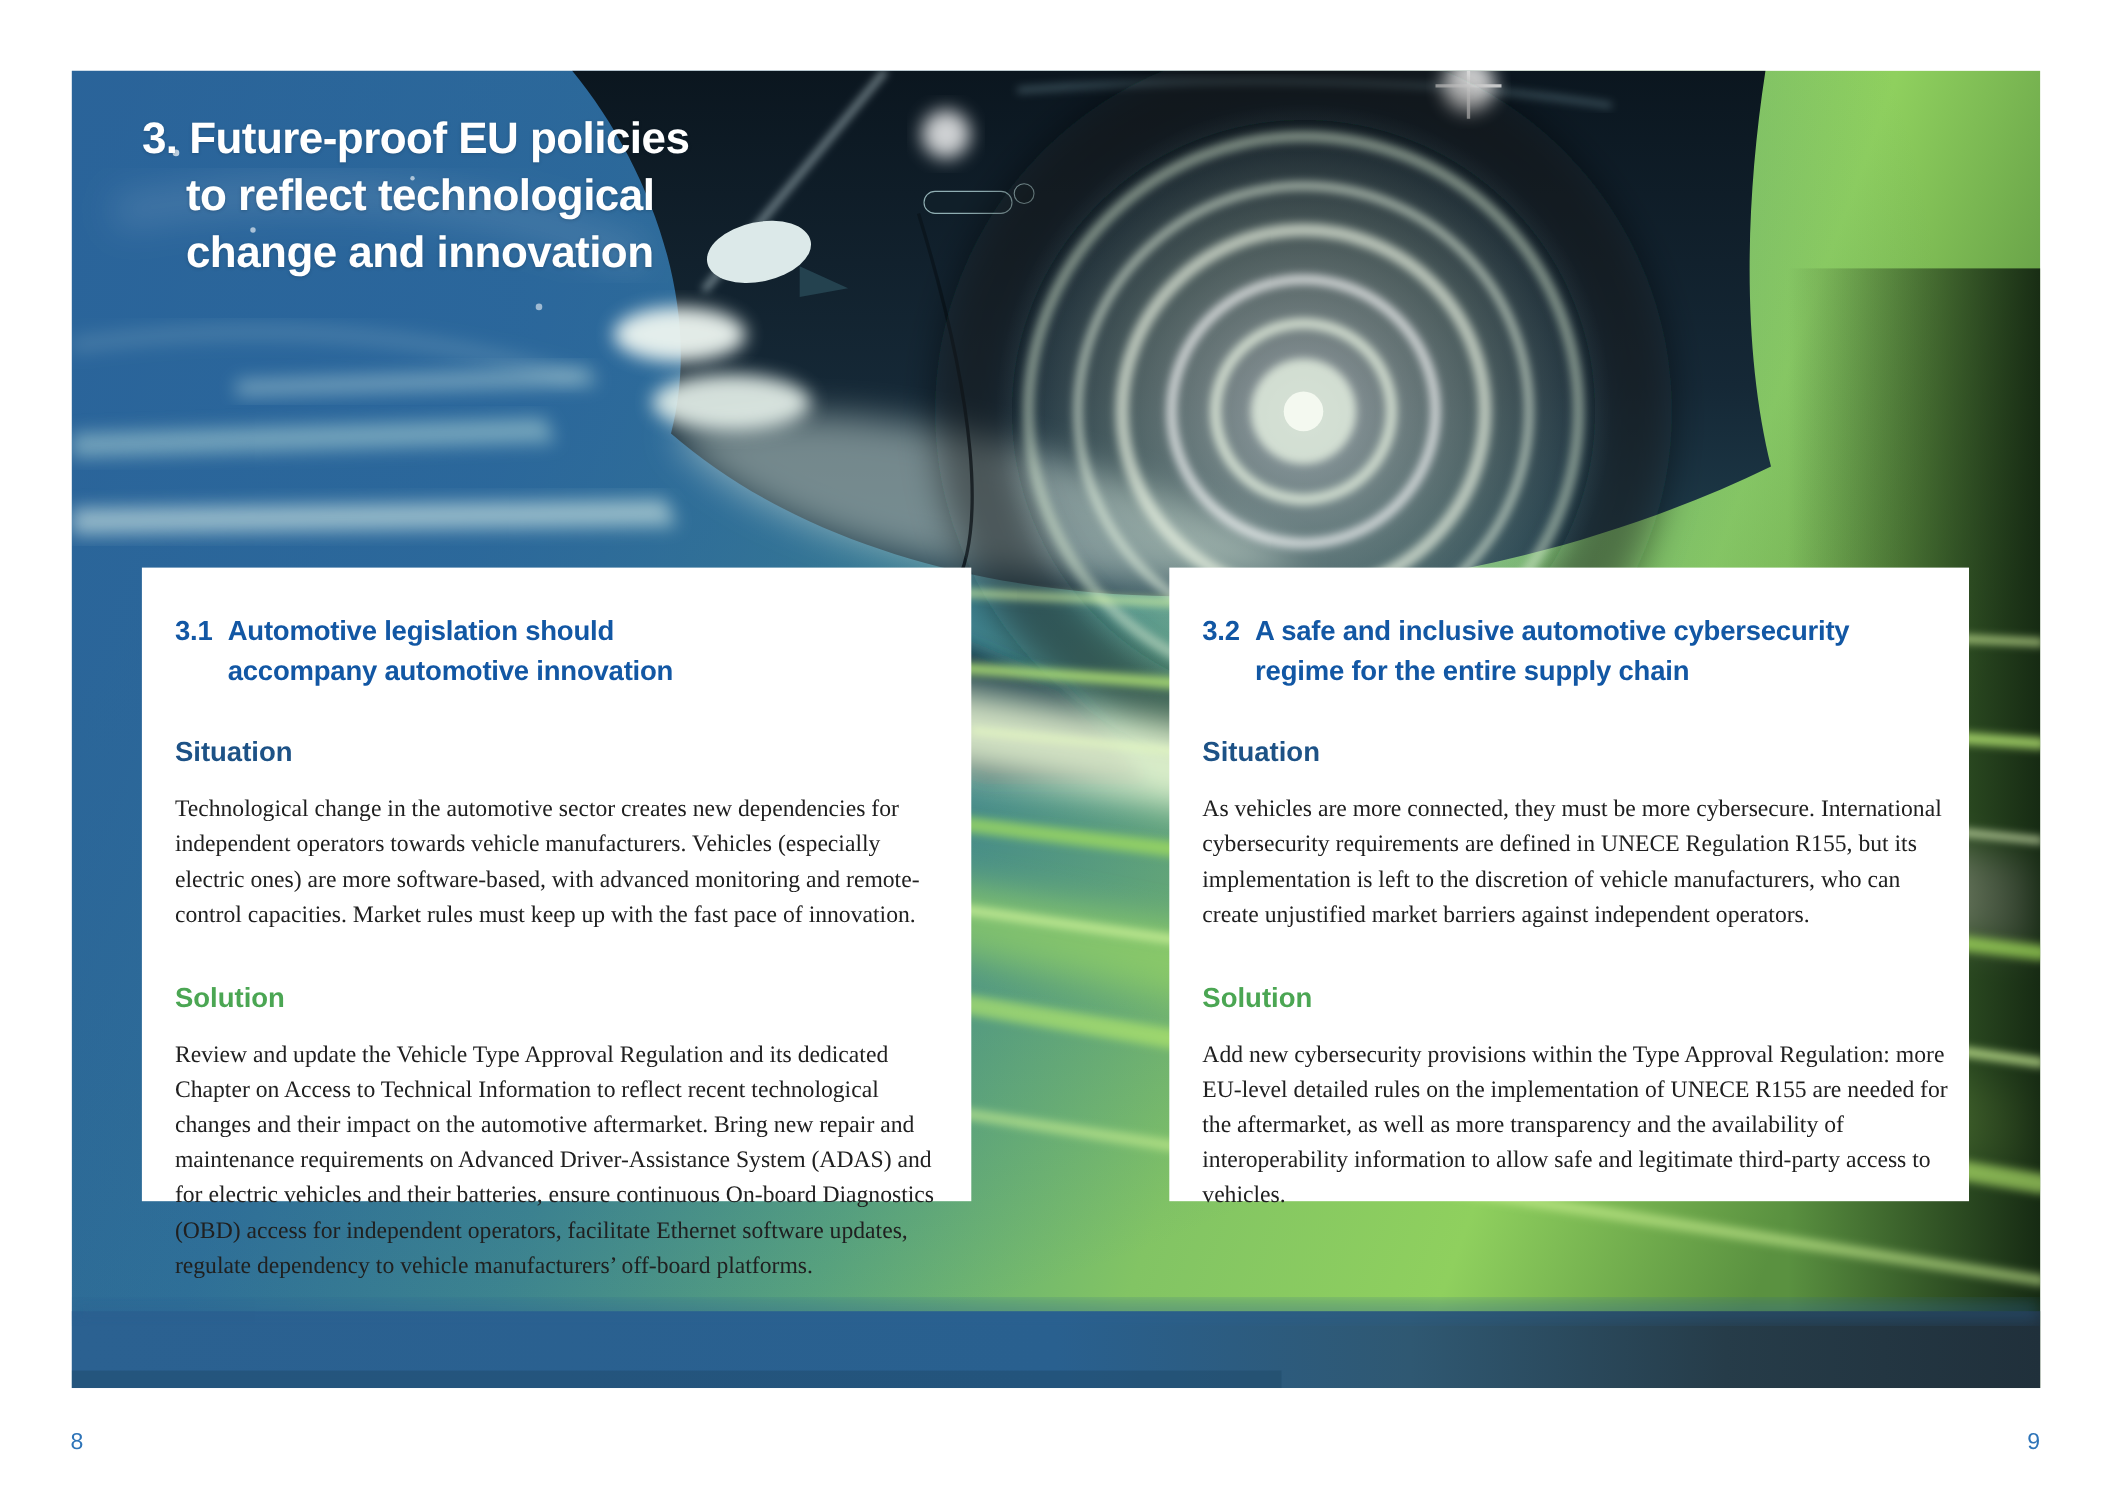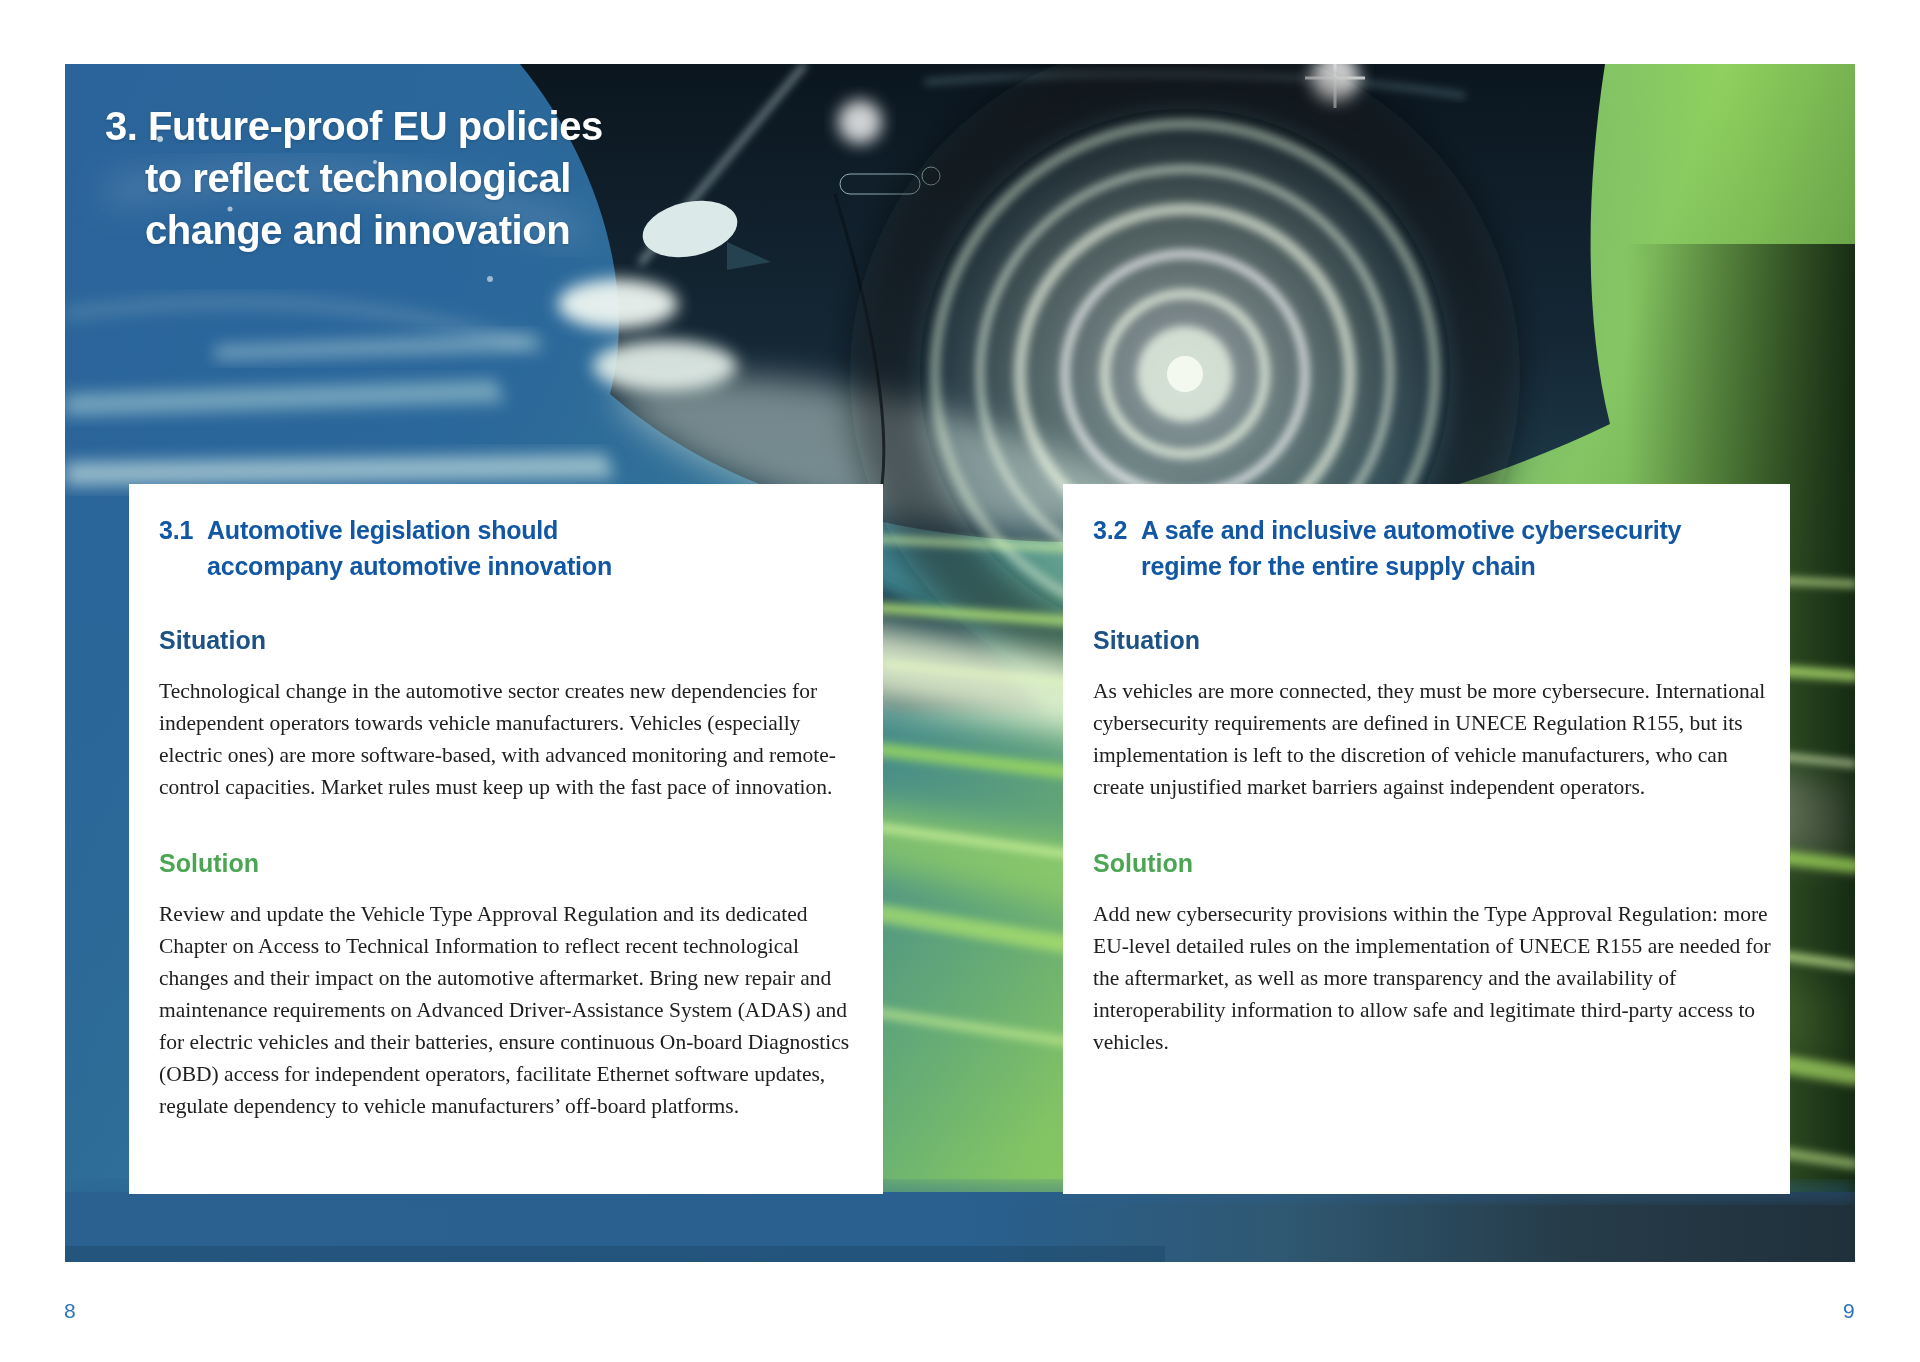--- a/index.html
+++ b/index.html
@@ -7,29 +7,29 @@
     position:relative; width:1920px; height:1362px; background:#ffffff;
     font-family:"Liberation Sans", sans-serif; overflow:hidden;
   }
   
   .hero {
     position:absolute; left:65px; top:64px; width:1790px; height:1198px;
     overflow:hidden;
   }
   .hero svg { position:absolute; left:0; top:0; width:100%; height:100%; display:block; }
   .hero-title {
-    position:absolute; left:40px; top:36px;
+    position:absolute; left:64px; top:36px;
     color:#ffffff; font-weight:bold; font-size:40px; line-height:52px;
     letter-spacing:-0.5px; text-shadow:0 1px 3px rgba(10,30,50,.25);
   }
   .hero-title .t-indent { margin-left:40px; }
   
   .card {
-    position:absolute; top:484px; height:710px; background:#ffffff;
-    padding:28px 16px 0 30px; box-sizing:border-box;
+    position:absolute; top:516px; height:576px; background:#ffffff;
+    padding:40px 16px 0 30px; box-sizing:border-box;
   }
   .card-left  { left:129px;  width:754px; }
   .card-right { left:1063px; width:727px; }
   .card-heading {
     color:var(--heading-blue,#1257a4); font-weight:bold; font-size:25px;
     line-height:36px; letter-spacing:-0.2px; margin:0 0 42px 0;
   }
   .card-heading .hnum { display:inline-block; width:48px; }
   .card-heading .hl2 { margin-left:48px; }
   .label {

